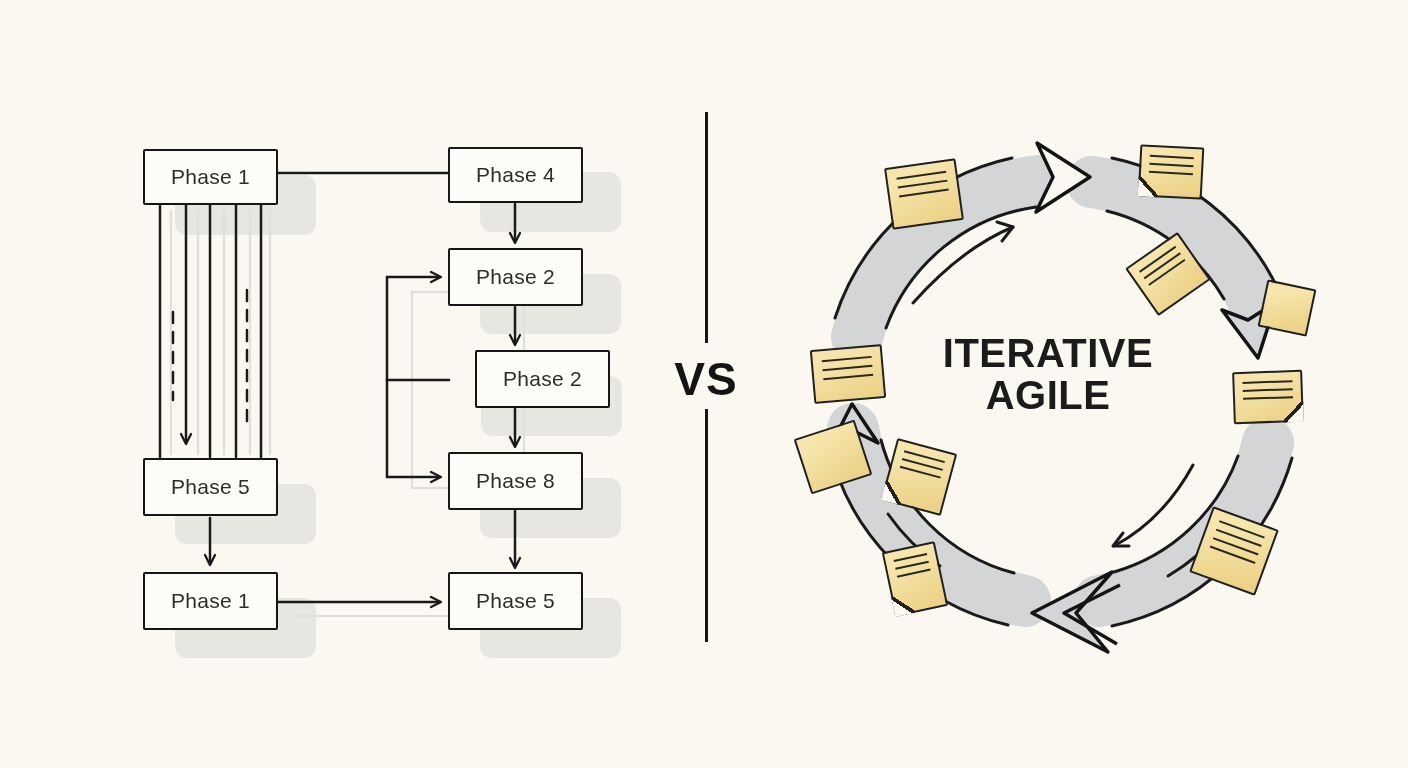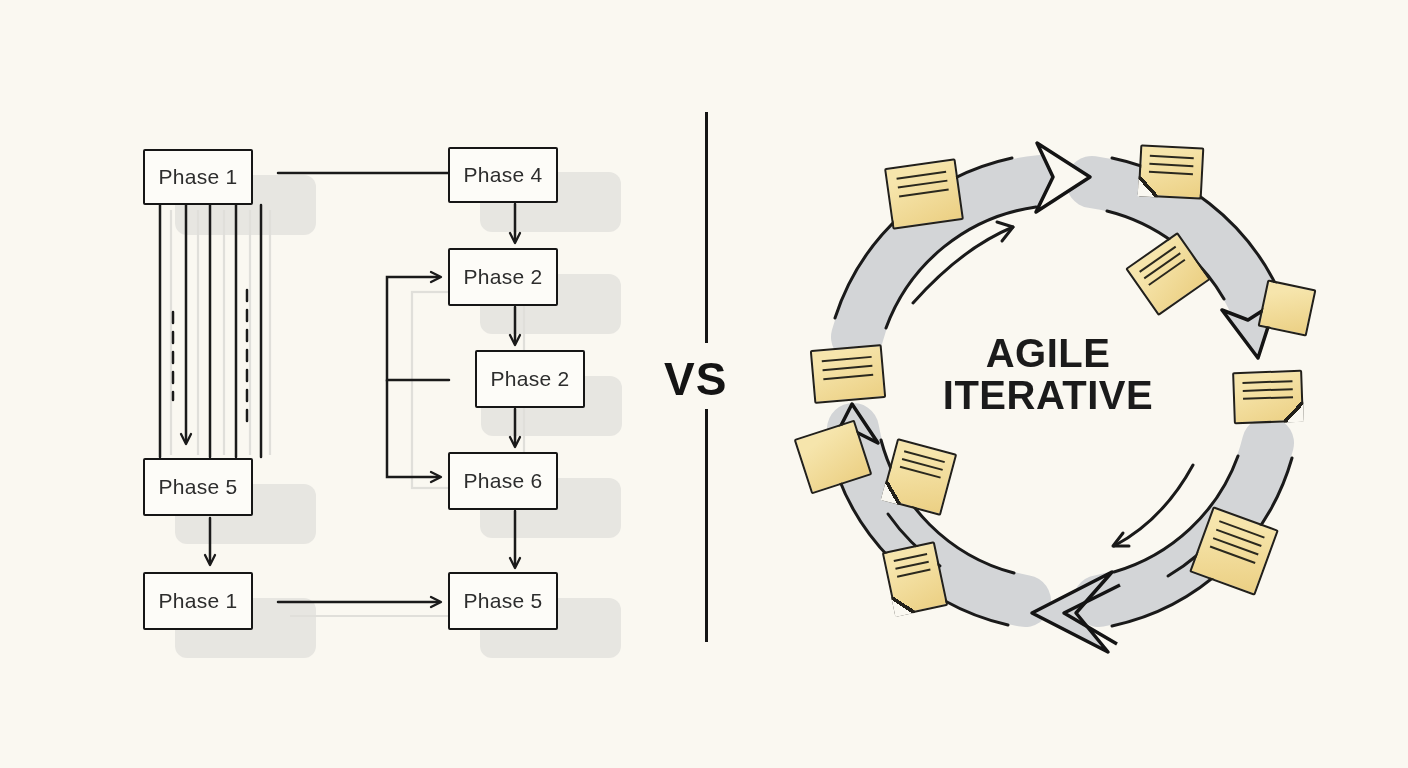--- a/index.html
+++ b/index.html
@@ -3,35 +3,35 @@
 <meta charset="utf-8">
 <style>
   html,body{margin:0;padding:0;}
   body{
     width:1408px;height:768px;position:relative;overflow:hidden;
     background:#FAF8F1;
     font-family:"Liberation Sans", sans-serif;
   }
   
   .pbox{
-    position:absolute;width:110px;height:56px;
+    position:absolute;width:135px;height:56px;
     background:#FDFCF8;border:2.5px solid #161616;border-radius:2px;
     display:flex;align-items:center;justify-content:center;
     font-size:21px;font-weight:500;color:#2d2d2d;letter-spacing:.3px;
     z-index:3;box-sizing:border-box;
   }
   .pshadow{
     position:absolute;width:141px;height:60px;background:#E7E6E1;
     border-radius:12px;z-index:1;
   }
   #diagram-svg{position:absolute;left:0;top:0;z-index:2;}
   
   .vline{position:absolute;left:705px;width:3px;background:#151515;z-index:4;}
   #vs-label{
-    position:absolute;left:664px;top:352px;width:84px;text-align:left;
+    position:absolute;left:664px;top:352px;width:84px;text-align:center;
     font-size:46px;font-weight:800;color:#141414;letter-spacing:1px;z-index:4;
   }
   
   #cycle-title{
     position:absolute;left:868px;top:332px;width:360px;text-align:center;
     font-size:40px;font-weight:800;color:#1b1b1b;line-height:42px;
     letter-spacing:.5px;z-index:5;
   }
   .sticky{
     position:absolute;background:linear-gradient(160deg,#F6E5AC 20%,#ECD186 95%);
@@ -147,36 +147,36 @@
 <div class="pbox" style="left:448px;top:248px;height:58px">
   <span>Phase 2</span>
 </div>
 <div class="pbox" style="left:475px;top:350px;height:58px">
   <span>Phase 2</span>
 </div>
 <div class="pbox" style="left:143px;top:458px;height:58px">
   <span>Phase 5</span>
 </div>
 <div class="pbox" style="left:448px;top:452px;height:58px">
-  <span>Phase 6</span>
+  <span>Phase 8</span>
 </div>
 <div class="pbox" style="left:143px;top:572px;height:58px">
   <span>Phase 1</span>
 </div>
 <div class="pbox" style="left:448px;top:572px;height:58px">
   <span>Phase 5</span>
 </div>
 
 <div class="vline" style="top:112px;height:231px"></div>
 <div id="vs-label">VS</div>
 <div class="vline" style="top:409px;height:233px"></div>
 
 <div id="cycle-title">
+  <div>ITERATIVE</div>
   <div>AGILE</div>
-  <div>ITERATIVE</div>
 </div>
 
 <div class="sticky" style="left:888px;top:163px;width:72px;height:62px;transform:rotate(-8deg)">
   <i class="ln"></i>
     <i class="ln"></i>
     <i class="ln"></i>
 </div>
 <div class="sticky tight" style="left:1139px;top:146px;width:64px;height:52px;transform:rotate(3deg)">
   <i class="ln"></i>
     <i class="ln"></i>

